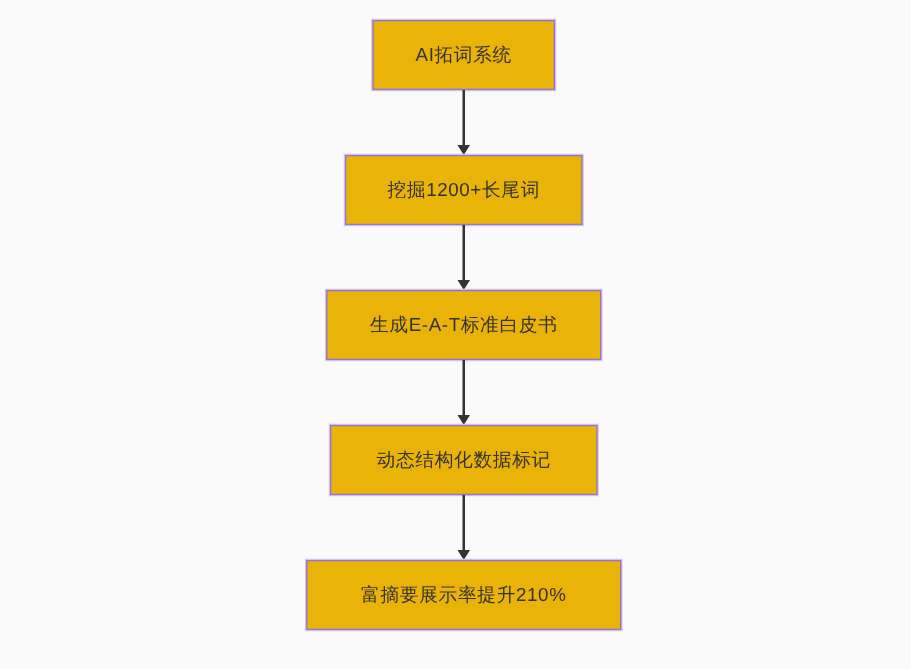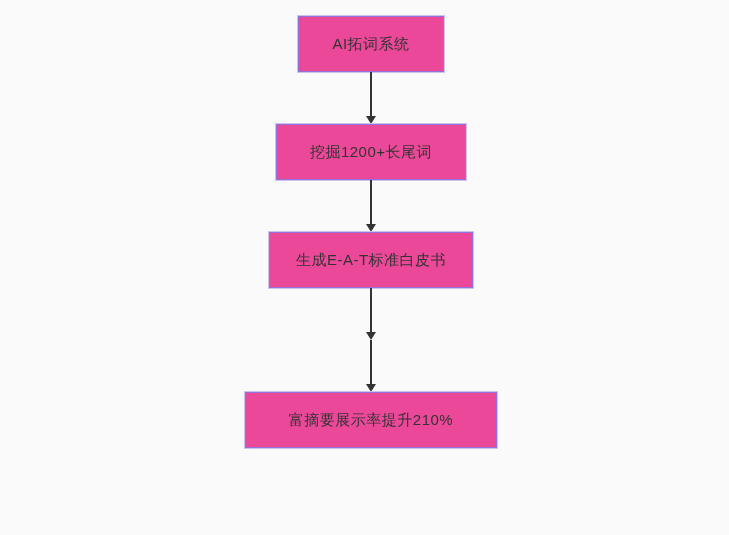--- a/index.html
+++ b/index.html
@@ -26,32 +26,32 @@
     display: flex;
     flex-direction: column;
     align-items: center;
   }
   .node {
     box-sizing: border-box;
     height: 56px;
     display: flex;
     align-items: center;
     justify-content: center;
-    background: #ec4899;
+    background: #eab308;
     border: 1px solid #9370DB;
     box-shadow: 0 0 0 1px #cfc3ee;
     color: #333333;
     font-size: 15px;
     letter-spacing: 0.5px;
     text-align: center;
     white-space: nowrap;
   }
   .node.n1 { width: 146px; }
   .node.n2 { width: 190px; }
-  .node.n3 { width: 204px; justify-content: center; }
+  .node.n3 { width: 220px; justify-content: center; }
   .node.n4 { width: 214px; }
   .node.n5 { width: 252px; }
   .arrow {
     display: flex;
     flex-direction: column;
     align-items: center;
     height: 52px;
   }
   .arrow .line {
     width: 2px;
@@ -92,20 +92,23 @@
 
     <div class="node n3">
       <span>生成E-A-T标准白皮书</span>
     </div>
 
     <div class="arrow">
       <div class="line"></div>
       <div class="head"></div>
     </div>
 
+    <div class="node n4">
+      <span>动态结构化数据标记</span>
+    </div>
 
     <div class="arrow">
       <div class="line"></div>
       <div class="head"></div>
     </div>
 
     <div class="node n5">
       <span>富摘要展示率提升210%</span>
     </div>
 

